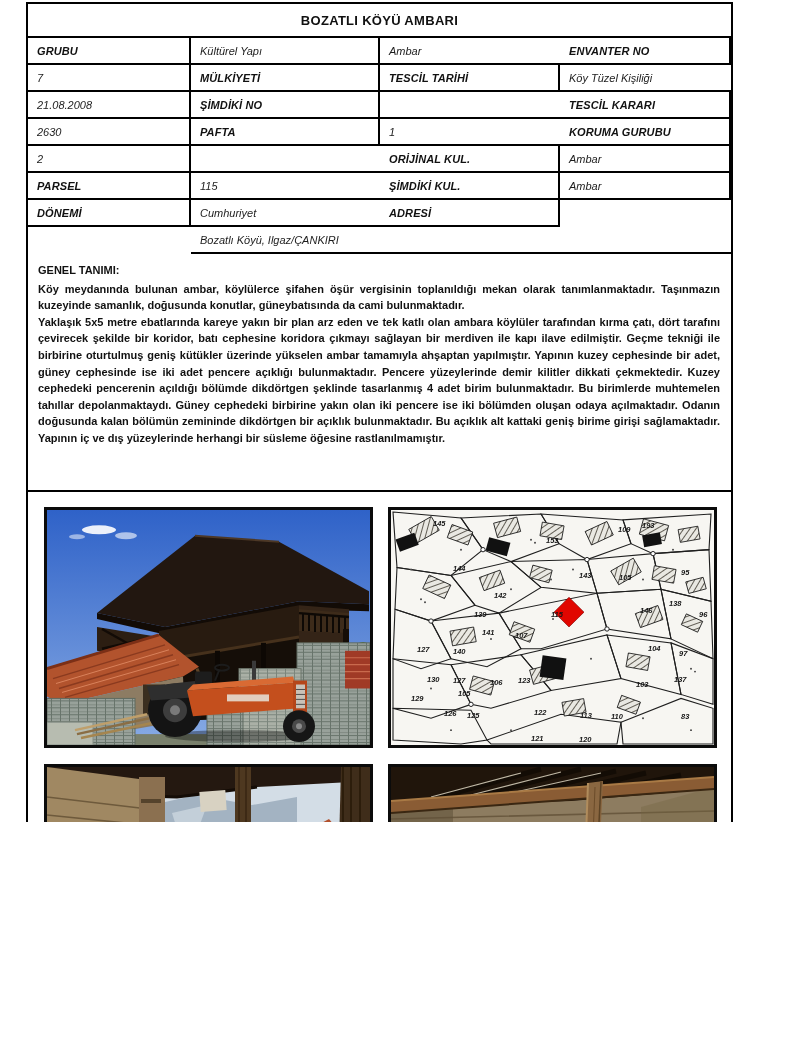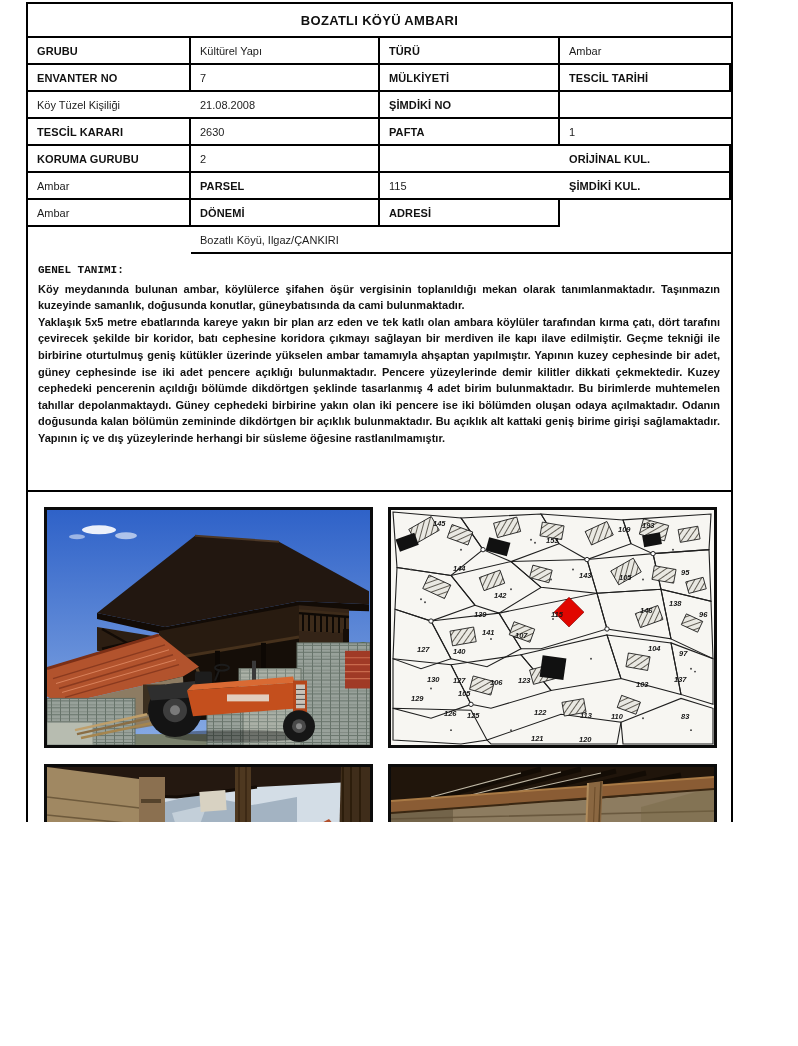--- a/index.html
+++ b/index.html
@@ -2,51 +2,50 @@
 <html><head>
 <meta charset="utf-8">
 <style>
   html,body{margin:0;padding:0;background:#fff;}
   .page{position:relative;width:798px;height:822px;background:#ffffff;overflow:hidden;
         font-family:"Liberation Sans","DejaVu Sans",sans-serif;color:#111;}
   .doc{position:absolute;left:26px;top:2px;width:707px;height:1022px;border:2px solid #000;
        box-sizing:border-box;background:#fff;display:flex;flex-direction:column;}
   .title-row{height:32px;border-bottom:2px solid #000;display:flex;align-items:center;justify-content:center;
        font-weight:bold;font-size:13px;letter-spacing:.3px;}
-  .info-grid{display:grid;grid-template-columns:163px 189px 180px 1fr;grid-auto-rows:27px;}
+  .info-grid{display:grid;grid-template-columns:163px 189px 180px 1fr;grid-auto-rows:27px;font-style:italic;}
   .cell{box-sizing:border-box;border-bottom:2px solid #000;border-right:2px solid #000;
         display:flex;align-items:center;padding:0 6px 0 9px;font-size:11px;white-space:nowrap;overflow:hidden;}
   .cell.last{border-right:none;}
   .cell.lbl{font-weight:bold;letter-spacing:.1px;}
   .cell.val{color:#1c1c1c;text-align:center;}
   .cell.span3{grid-column:2 / 5;border-right:none;}
   .desc-cell{box-sizing:border-box;height:238px;border-bottom:2px solid #000;padding:8px 11px 0 10px;
         font-size:11px;line-height:16.6px;}
-  .desc-cell h3{margin:0 0 2px 0;font-size:11px;font-weight:bold;font-family:Liberation Mono, monospace;}
+  .desc-cell h3{margin:0 0 2px 0;font-size:11px;font-weight:bold;}
   .desc-cell p{margin:0;text-align:justify;font-weight:bold;}
   .photos-cell{box-sizing:border-box;flex:1;padding:15px 13px 15px 16px;display:grid;
         grid-template-columns:329px 329px;grid-template-rows:241px 243px;column-gap:15px;row-gap:16px;}
   .photo{box-sizing:border-box;border:3px solid #0b0b0b;background:#fdba74;}
   .photo svg{display:block;width:100%;height:100%;}
   .map-labels text{font-family:"Liberation Sans","DejaVu Sans",sans-serif;font-style:italic;
         font-weight:bold;font-size:7.5px;fill:#161616;}
 </style>
 </head>
 <body>
 
 <div class="page">
   <div class="doc">
 
     <div class="title-row">BOZATLI KÖYÜ AMBARI</div>
 
     <div class="info-grid">
 
       <div class="cell lbl">GRUBU</div>
       <div class="cell val">Kültürel Yapı</div>
-      <div class="cell lbl">TÜRÜ</div>
       <div class="cell val last">Ambar</div>
 
       <div class="cell lbl">ENVANTER NO</div>
       <div class="cell val">7</div>
       <div class="cell lbl">MÜLKİYETİ</div>
       <div class="cell lbl">TESCİL TARİHİ</div>
 
       <div class="cell val last">Köy Tüzel Kişiliği</div>
       <div class="cell val">21.08.2008</div>
       <div class="cell lbl">ŞİMDİKİ NO</div>
@@ -62,20 +61,21 @@
       <div class="cell val last"></div>
 
       <div class="cell lbl">ORİJİNAL KUL.</div>
       <div class="cell val">Ambar</div>
       <div class="cell lbl">PARSEL</div>
       <div class="cell val last">115</div>
 
       <div class="cell lbl">ŞİMDİKİ KUL.</div>
       <div class="cell val">Ambar</div>
       <div class="cell lbl">DÖNEMİ</div>
+      <div class="cell val last">Cumhuriyet</div>
 
       <div class="cell lbl">ADRESİ</div>
       <div class="cell val span3">Bozatlı Köyü, Ilgaz/ÇANKIRI</div>
     </div>
 
     <div class="desc-cell">
       <h3>GENEL TANIMI:</h3>
       <p>Köy meydanında bulunan ambar, köylülerce şifahen öşür vergisinin toplanıldığı mekan olarak tanımlanmaktadır. Taşınmazın kuzeyinde samanlık, doğusunda konutlar, güneybatısında da cami bulunmaktadır.</p>
       <p>Yaklaşık 5x5 metre ebatlarında kareye yakın bir plan arz eden ve tek katlı olan ambara köylüler tarafından kırma çatı, dört tarafını çevirecek şekilde bir koridor, batı cephesine koridora çıkmayı sağlayan bir merdiven ile kapı ilave edilmiştir. Geçme tekniği ile birbirine oturtulmuş geniş kütükler üzerinde yükselen ambar tamamıyla ahşaptan yapılmıştır. Yapının kuzey cephesinde bir adet, güney cephesinde ise iki adet pencere açıklığı bulunmaktadır. Pencere yüzeylerinde demir kilitler dikkati çekmektedir. Kuzey cephedeki pencerenin açıldığı bölümde dikdörtgen şeklinde tasarlanmış 4 adet birim bulunmaktadır. Bu birimlerde muhtemelen tahıllar depolanmaktaydı. Güney cephedeki birbirine yakın olan iki pencere ise iki bölümden oluşan odaya açılmaktadır. Odanın doğusunda kalan bölümün zemininde dikdörtgen bir açıklık bulunmaktadır. Bu açıklık alt kattaki geniş birime girişi sağlamaktadır. Yapının iç ve dış yüzeylerinde herhangi bir süsleme öğesine rastlanılmamıştır.</p>
     </div>

